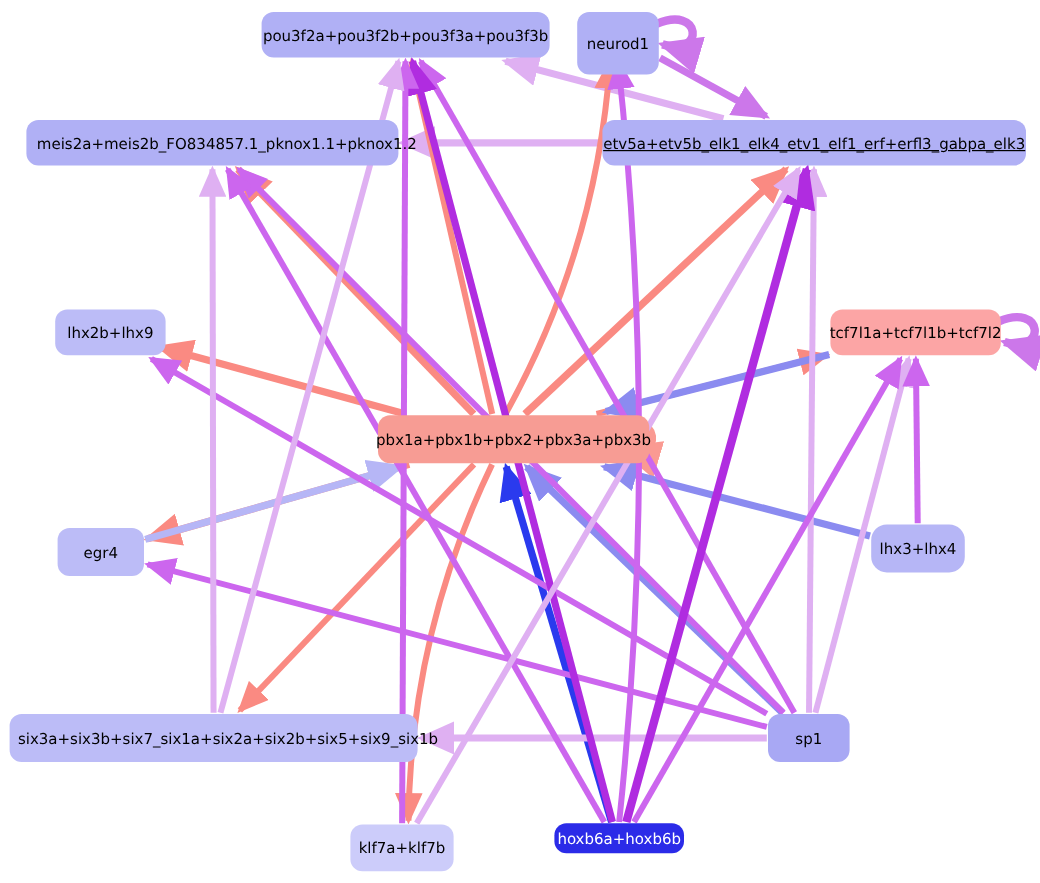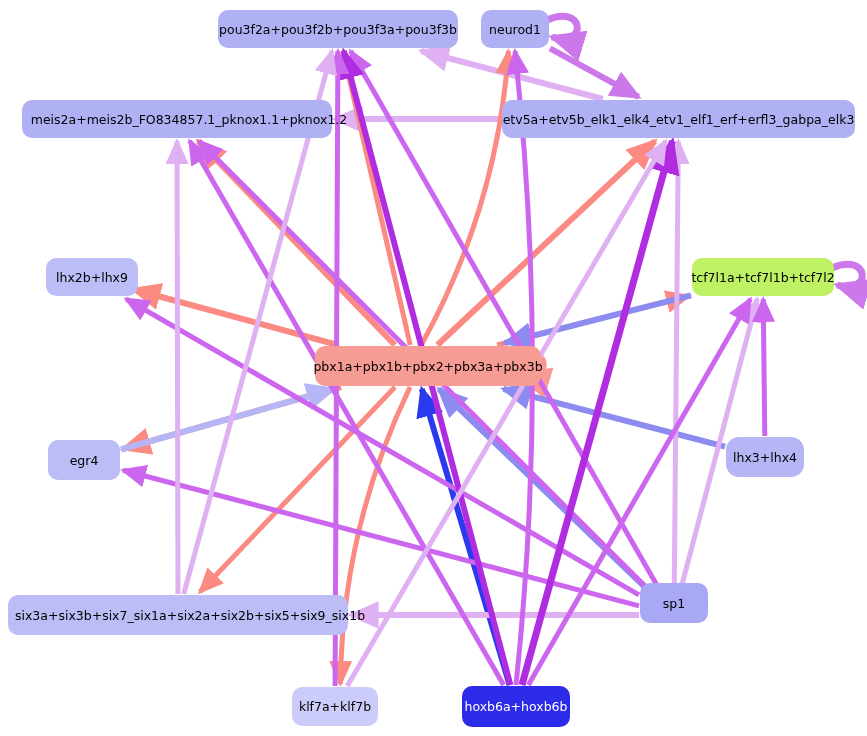--- a/index.html
+++ b/index.html
@@ -167,51 +167,51 @@
       </g>
       <g>
         <path fill="none" stroke="#cc66ee" stroke-width="5" stroke-linecap="butt" marker-end="url(#mcc66ee)" d="M764.7666666666667,436 L763.2444444444444,299"></path>
       </g>
     </svg>
 
   <div id="node-layer">
       <div class="node" style="left: 218px; top: 10px; width: 240px; height: 38px; background: rgb(176, 176, 245); color: rgb(0, 0, 0);">
         <span>pou3f2a+pou3f2b+pou3f3a+pou3f3b</span>
       </div>
-      <div class="node" style="left: 481px; top: 10px; width: 68px; height: 38px; background: rgb(176, 176, 245); color: rgb(0, 0, 0);">
+      <div class="node" style="left: 481px; top: 10px; width: 68px; height: 52px; background: rgb(176, 176, 245); color: rgb(0, 0, 0);">
         <span>neurod1</span>
       </div>
       <div class="node" style="left: 22px; top: 100px; width: 310px; height: 38px; background: rgb(176, 176, 245); color: rgb(0, 0, 0); padding-left: 24px;">
         <span>meis2a+meis2b_FO834857.1_pknox1.1+pknox1.2</span>
       </div>
-      <div class="node" style="left: 502px; top: 100px; width: 353px; height: 38px; background: rgb(176, 176, 245); color: rgb(0, 0, 0);">
+      <div class="node" style="left: 502px; top: 100px; width: 353px; height: 38px; background: rgb(176, 176, 245); color: rgb(0, 0, 0); text-decoration: underline;">
         <span>etv5a+etv5b_elk1_elk4_etv1_elf1_erf+erfl3_gabpa_elk3</span>
       </div>
       <div class="node" style="left: 46px; top: 258px; width: 92px; height: 38px; background: rgb(188, 188, 247); color: rgb(0, 0, 0);">
         <span>lhx2b+lhx9</span>
       </div>
-      <div class="node" style="left: 692px; top: 258px; width: 142px; height: 38px; background: #bef264; color: rgb(0, 0, 0);">
+      <div class="node" style="left: 692px; top: 258px; width: 142px; height: 38px; background: #fca5a5; color: rgb(0, 0, 0);">
         <span>tcf7l1a+tcf7l1b+tcf7l2</span>
       </div>
       <div class="node" style="left: 315px; top: 346px; width: 226px; height: 40px; background: rgb(247, 156, 148); color: rgb(0, 0, 0);">
         <span>pbx1a+pbx1b+pbx2+pbx3a+pbx3b</span>
       </div>
       <div class="node" style="left: 48px; top: 440px; width: 72px; height: 40px; background: rgb(188, 188, 247); color: rgb(0, 0, 0); justify-content: center;">
         <span>egr4</span>
       </div>
       <div class="node" style="left: 726px; top: 437px; width: 78px; height: 40px; background: rgb(182, 182, 246); color: rgb(0, 0, 0); border-radius: 13px;">
         <span>lhx3+lhx4</span>
       </div>
       <div class="node" style="left: 8px; top: 595px; width: 340px; height: 40px; background: rgb(188, 188, 247); color: rgb(0, 0, 0); padding-left: 24px;">
         <span>six3a+six3b+six7_six1a+six2a+six2b+six5+six9_six1b</span>
       </div>
-      <div class="node" style="left: 640px; top: 583px; width: 68px; height: 40px; background: rgb(168, 168, 244); color: rgb(0, 0, 0);">
+      <div class="node" style="left: 640px; top: 595px; width: 68px; height: 40px; background: rgb(168, 168, 244); color: rgb(0, 0, 0);">
         <span>sp1</span>
       </div>
       <div class="node" style="left: 292px; top: 687px; width: 86px; height: 39px; background: rgb(204, 204, 250); color: rgb(0, 0, 0);">
         <span>klf7a+klf7b</span>
       </div>
-      <div class="node" style="left: 462px; top: 686px; width: 108px; height: 41px; background: rgb(43, 43, 232); color: rgb(255, 255, 255);">
+      <div class="node" style="left: 462px; top: 686px; width: 108px; height: 25px; background: rgb(43, 43, 232); color: rgb(255, 255, 255);">
         <span>hoxb6a+hoxb6b</span>
       </div>
     </div>
 
 </div>
 
 </body></html>

